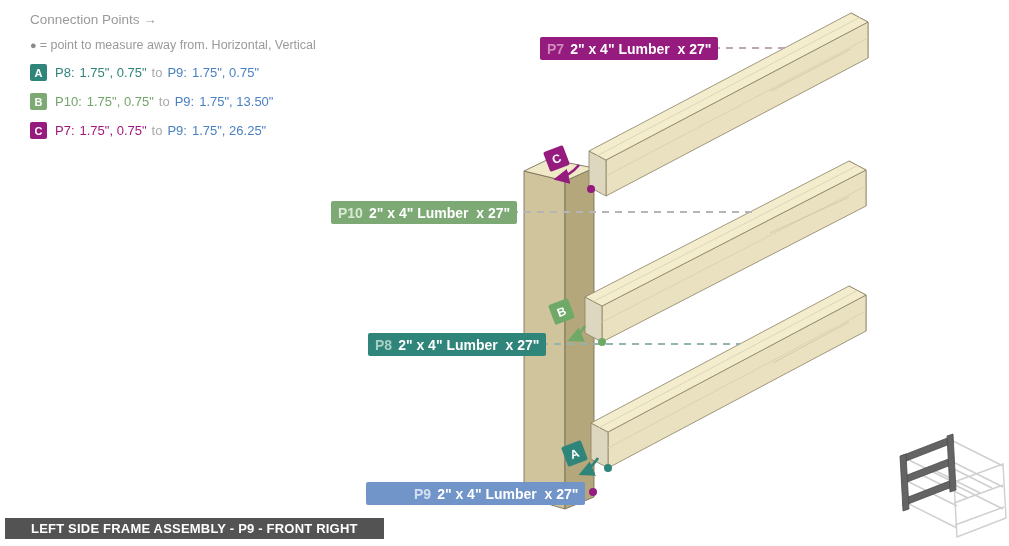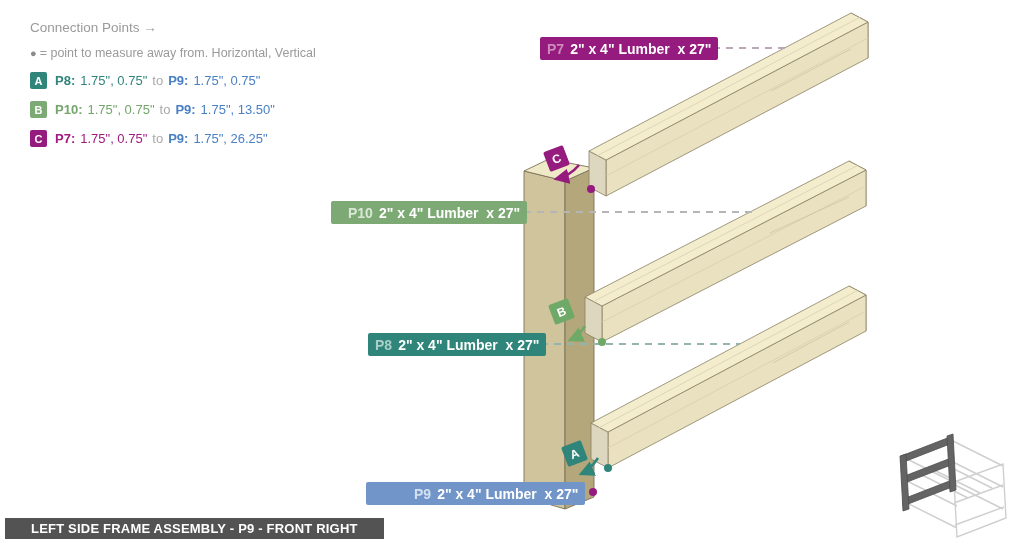--- a/index.html
+++ b/index.html
@@ -1,27 +1,27 @@
 <!DOCTYPE html>
 <html><head>
 <meta charset="utf-8">
 <style>
   html,body{margin:0;padding:0;background:#fff;}
   .stage{position:relative;width:1009px;height:546px;background:#fff;overflow:hidden;
          font-family:"Liberation Sans",sans-serif;}
   svg.scene{position:absolute;left:0;top:0;}
   
   .legend{position:absolute;left:30px;top:12px;}
-  .legend-title{color:#9a9a9a;font-size:13.5px;margin-top:8px;}
+  .legend-title{color:#9a9a9a;font-size:13.5px;}
   .legend-note{margin-top:11px;color:#9a9a9a;font-size:12.5px;}
   .legend-note .bullet{color:#8a8a8a;font-size:11px;margin-right:3px;}
   .lrow{display:flex;align-items:center;margin-top:12px;font-size:13px;}
   .badge{width:17px;height:17px;border-radius:2px;color:#fff;font-weight:bold;font-size:11px;
          display:flex;align-items:center;justify-content:center;margin-right:8px;flex:0 0 auto;}
-  .lrow b{font-weight:bold;}
+  .lrow b{font-weight:normal;}
   .lrow .sp{margin-left:5px;}
   .lrow .to{color:#a9a9a9;}
   
   .pill{position:absolute;height:23px;display:inline-flex;align-items:center;gap:6px;
         padding:0 7px;border-radius:2px;font-weight:bold;font-size:14px;color:#fff;white-space:pre;}
   .pill .pid{font-weight:bold;}
   
   .marker{position:absolute;width:21px;height:21px;border-radius:2px;color:#fff;font-weight:bold;
           font-size:12px;display:flex;align-items:center;justify-content:center;
           transform:rotate(-21deg);}
@@ -153,21 +153,21 @@
       <span class="sp to">to</span>
       <b class="sp" style="color: rgb(74, 128, 196);">P9:</b>
       <span class="sp" style="color: rgb(74, 128, 196);">1.75", 26.25"</span>
     </div>
   </div>
 
   <div class="pill" style="left: 540px; top: 37px; background: rgb(149, 27, 126);">
     <span class="pid" style="color: rgb(205, 138, 187);">P7</span><span>2" x 4" Lumber  x 27"</span>
   </div>
   <div class="pill" style="left: 331px; top: 201px; background: rgb(124, 169, 116);">
-    <span class="pid" style="color: rgb(217, 232, 212); margin-left: 10px;">P10</span><span>2" x 4" Lumber  x 27"</span>
+    <span class="pid" style="color: rgb(217, 232, 212);">P10</span><span>2" x 4" Lumber  x 27"</span>
   </div>
   <div class="pill" style="left: 368px; top: 333px; background: rgb(47, 133, 121);">
     <span class="pid" style="color: rgb(169, 207, 200);">P8</span><span>2" x 4" Lumber  x 27"</span>
   </div>
   <div class="pill" style="left: 366px; top: 482px; background: rgb(113, 149, 201); padding-left: 48px;">
     <span class="pid" style="color: rgb(211, 224, 242);">P9</span><span>2" x 4" Lumber  x 27"</span>
   </div>
 
   <div class="marker" style="left: 564px; top: 443px; background: rgb(47, 133, 121);">A</div>
   <div class="marker" style="left: 551px; top: 301px; background: rgb(111, 169, 104);">B</div>

